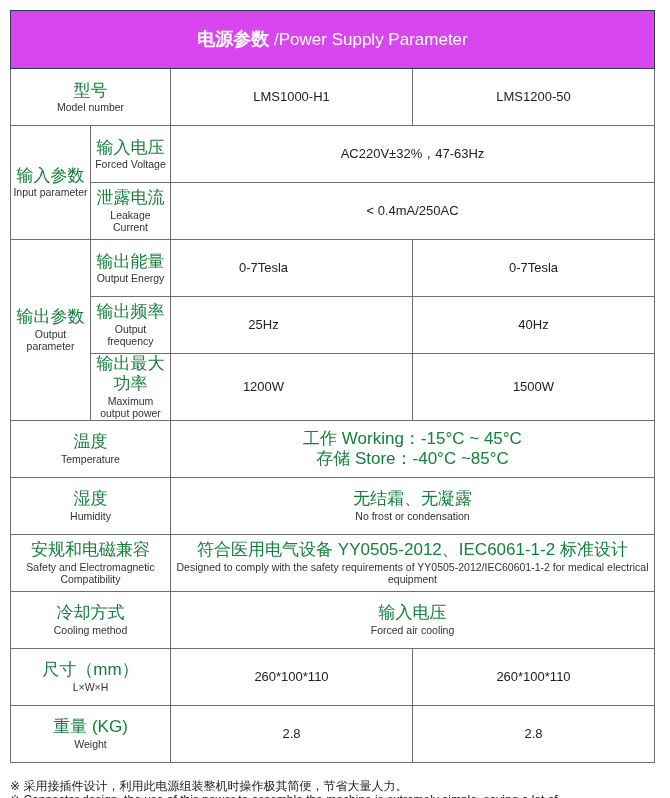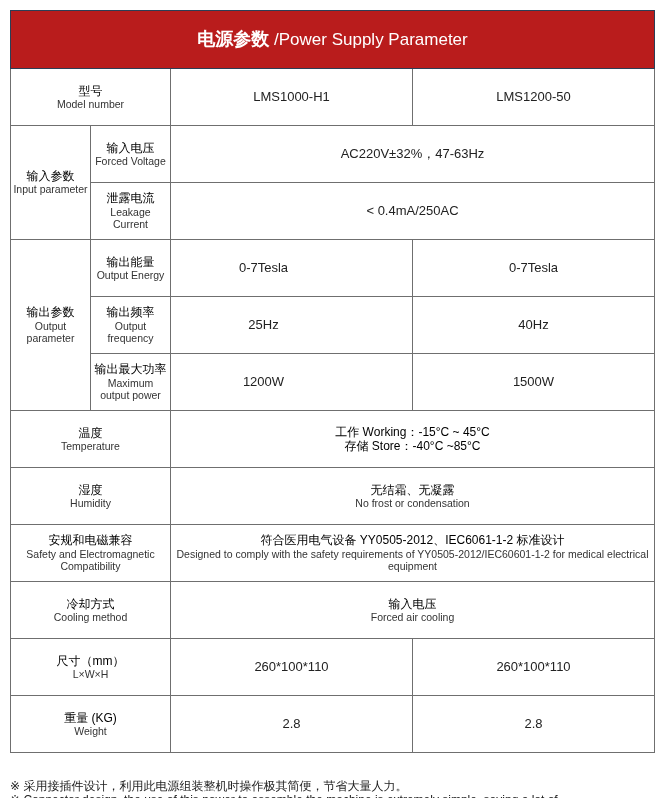--- a/index.html
+++ b/index.html
@@ -2,24 +2,24 @@
 <html><head>
 <meta charset="utf-8">
 <style>
   html, body { margin: 0; padding: 0; background: #ffffff; }
   body { width: 670px; height: 798px; overflow: hidden; position: relative;
          font-family: "Liberation Sans", "DejaVu Sans", sans-serif; color: #222; }
   table.spec { position: absolute; left: 10px; top: 10px; width: 644px;
                border-collapse: collapse; table-layout: fixed; }
   table.spec td { border: 1.5px solid #6f6f6f; text-align: center; vertical-align: middle;
                   padding: 0 2px; line-height: 1.2; }
-  td.head { background: #b91c1c; color: #fff; height: 57px; border-color: #2c3e55 !important;
+  td.head { background: #d946ef; color: #fff; height: 57px; border-color: #2c3e55 !important;
             font-size: 17px; }
   td.head .zh { font-weight: bold; font-size: 18px; }
-  .zh { font-size: 12px; color: #000000; display: block; }
+  .zh { font-size: 17px; color: #15803d; display: block; }
   .en { font-size: 10.5px; color: #333; display: block; }
   .val { font-size: 13px; color: #222; margin-top: 32px; }
   .val-en { font-size: 10.5px; color: #333; display: block; }
   tr.r59 td { height: 56px; }
   .left-off { display:inline-block; transform: translateX(-28px); }
   .footnote { position: absolute; left: 10px; font-size: 12px; color: #222; white-space: nowrap; }
 </style>
 </head>
 <body>
 

